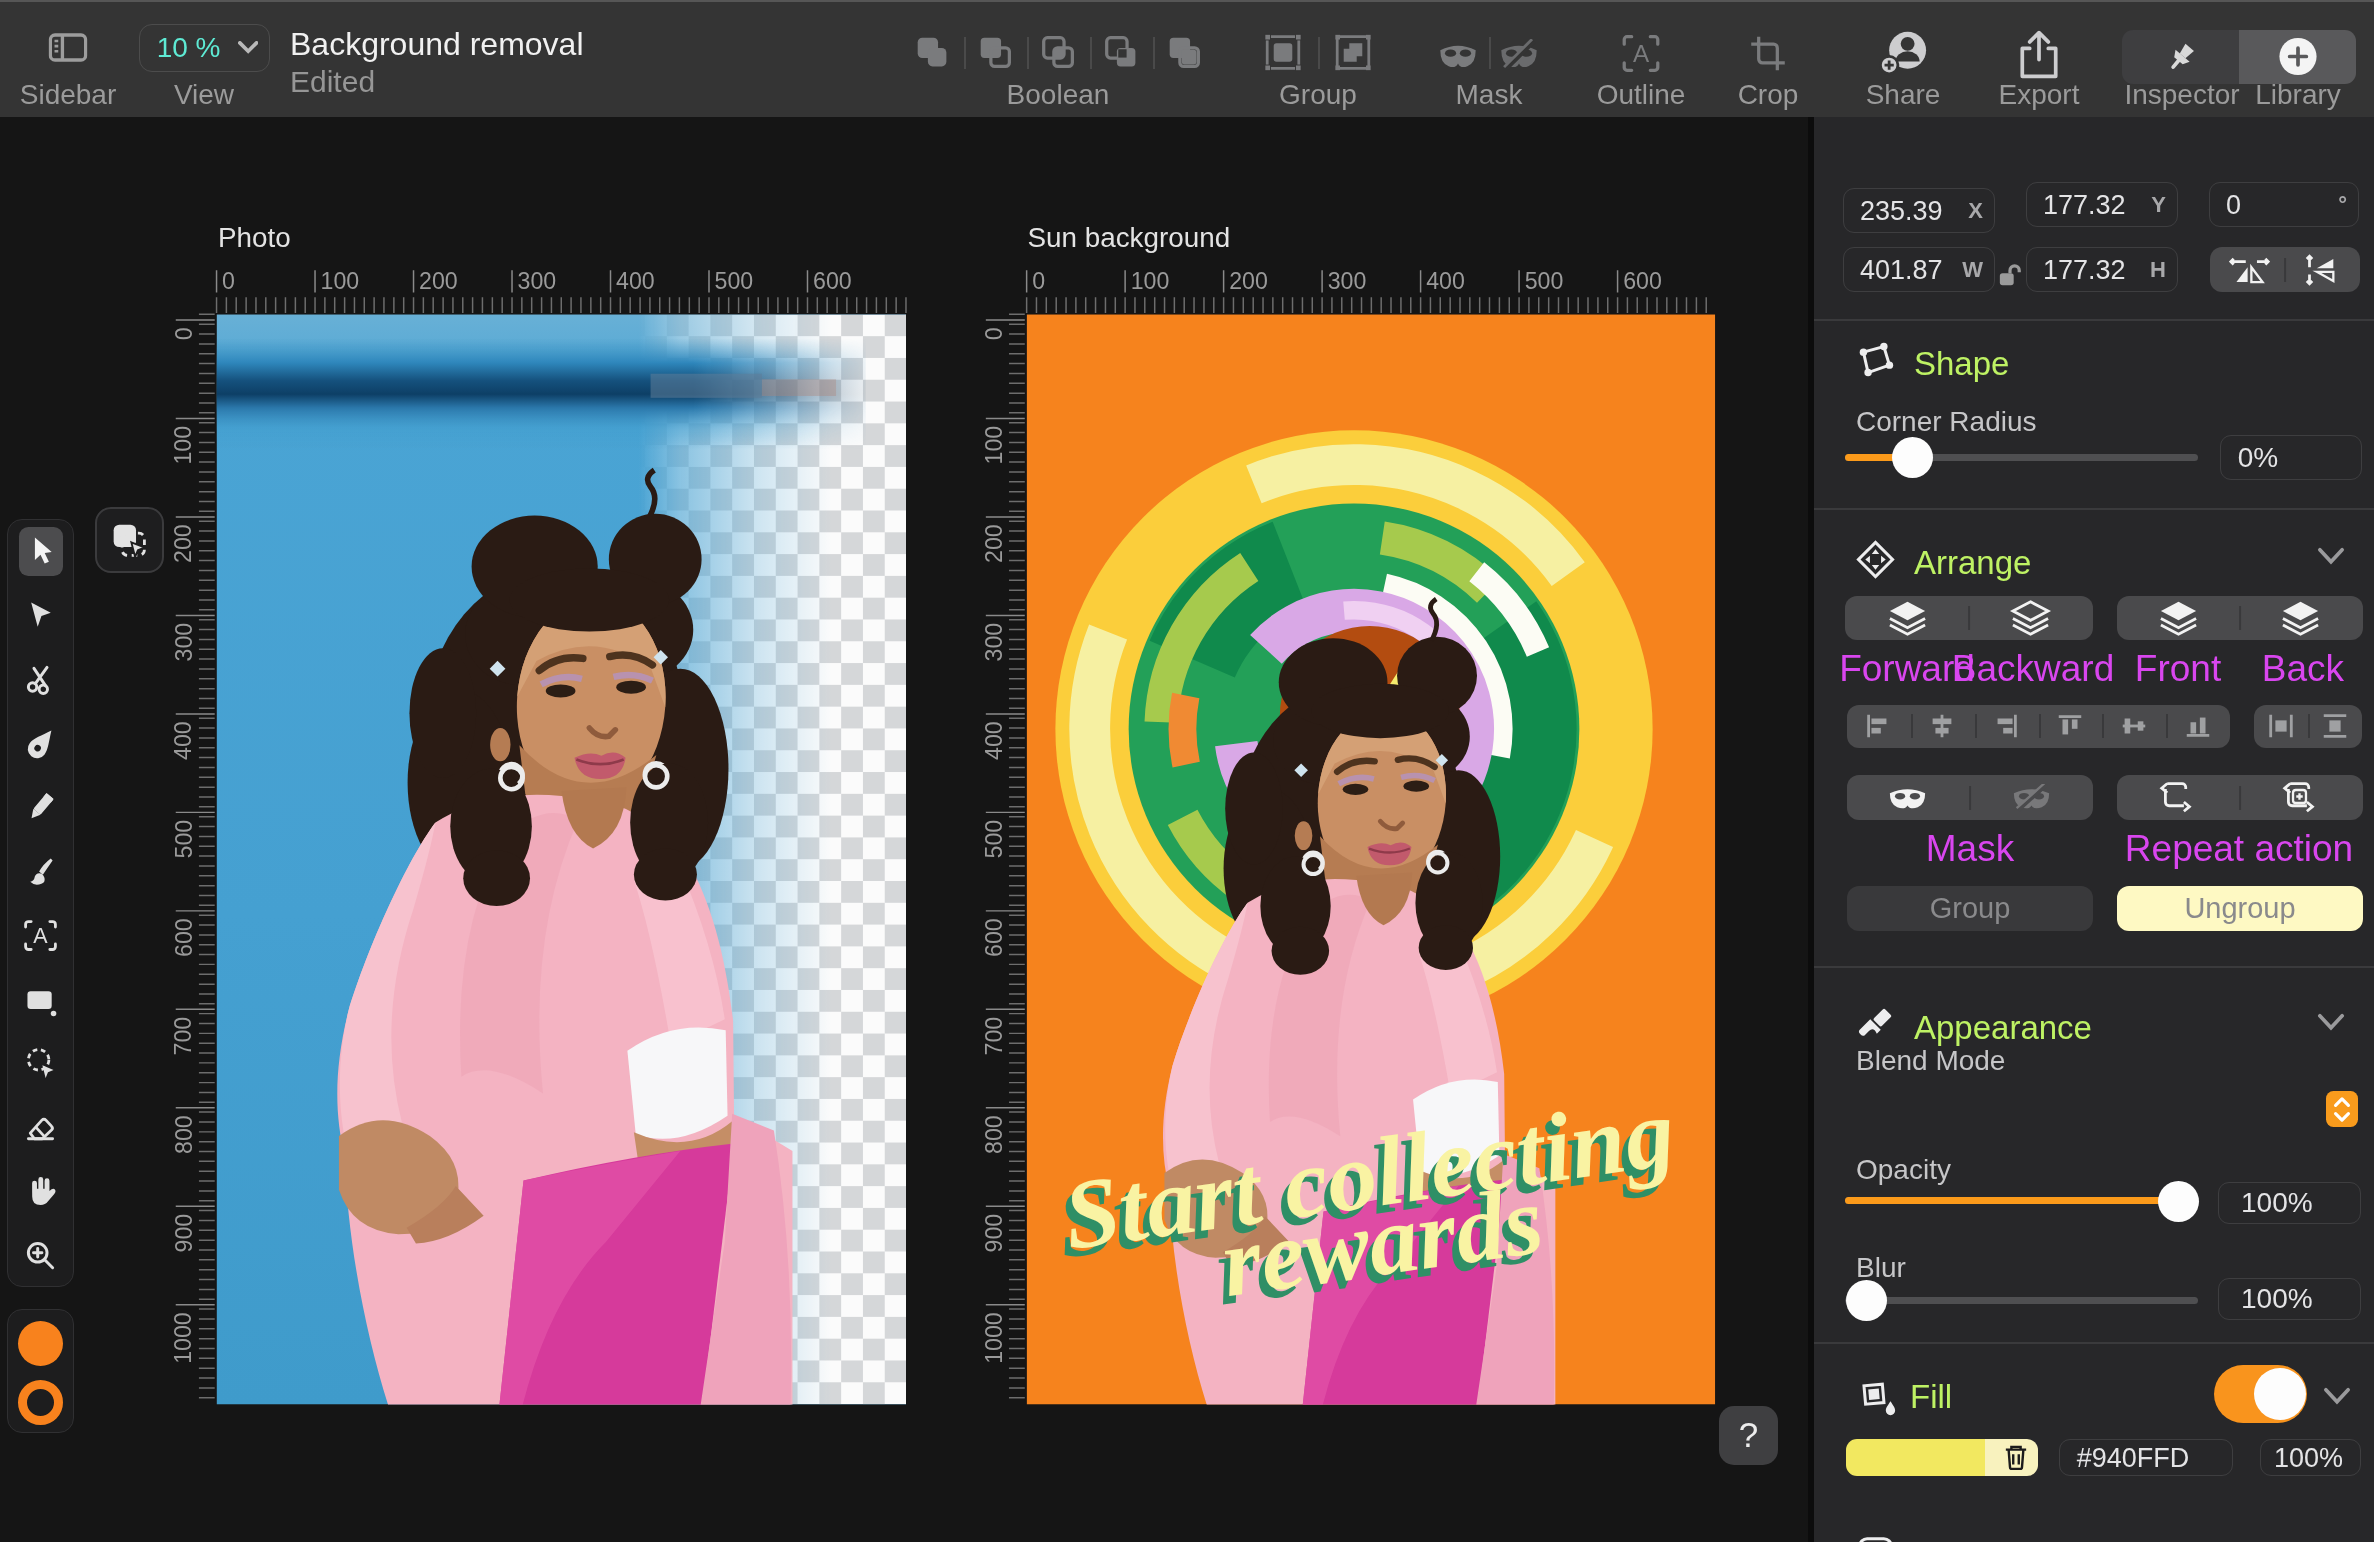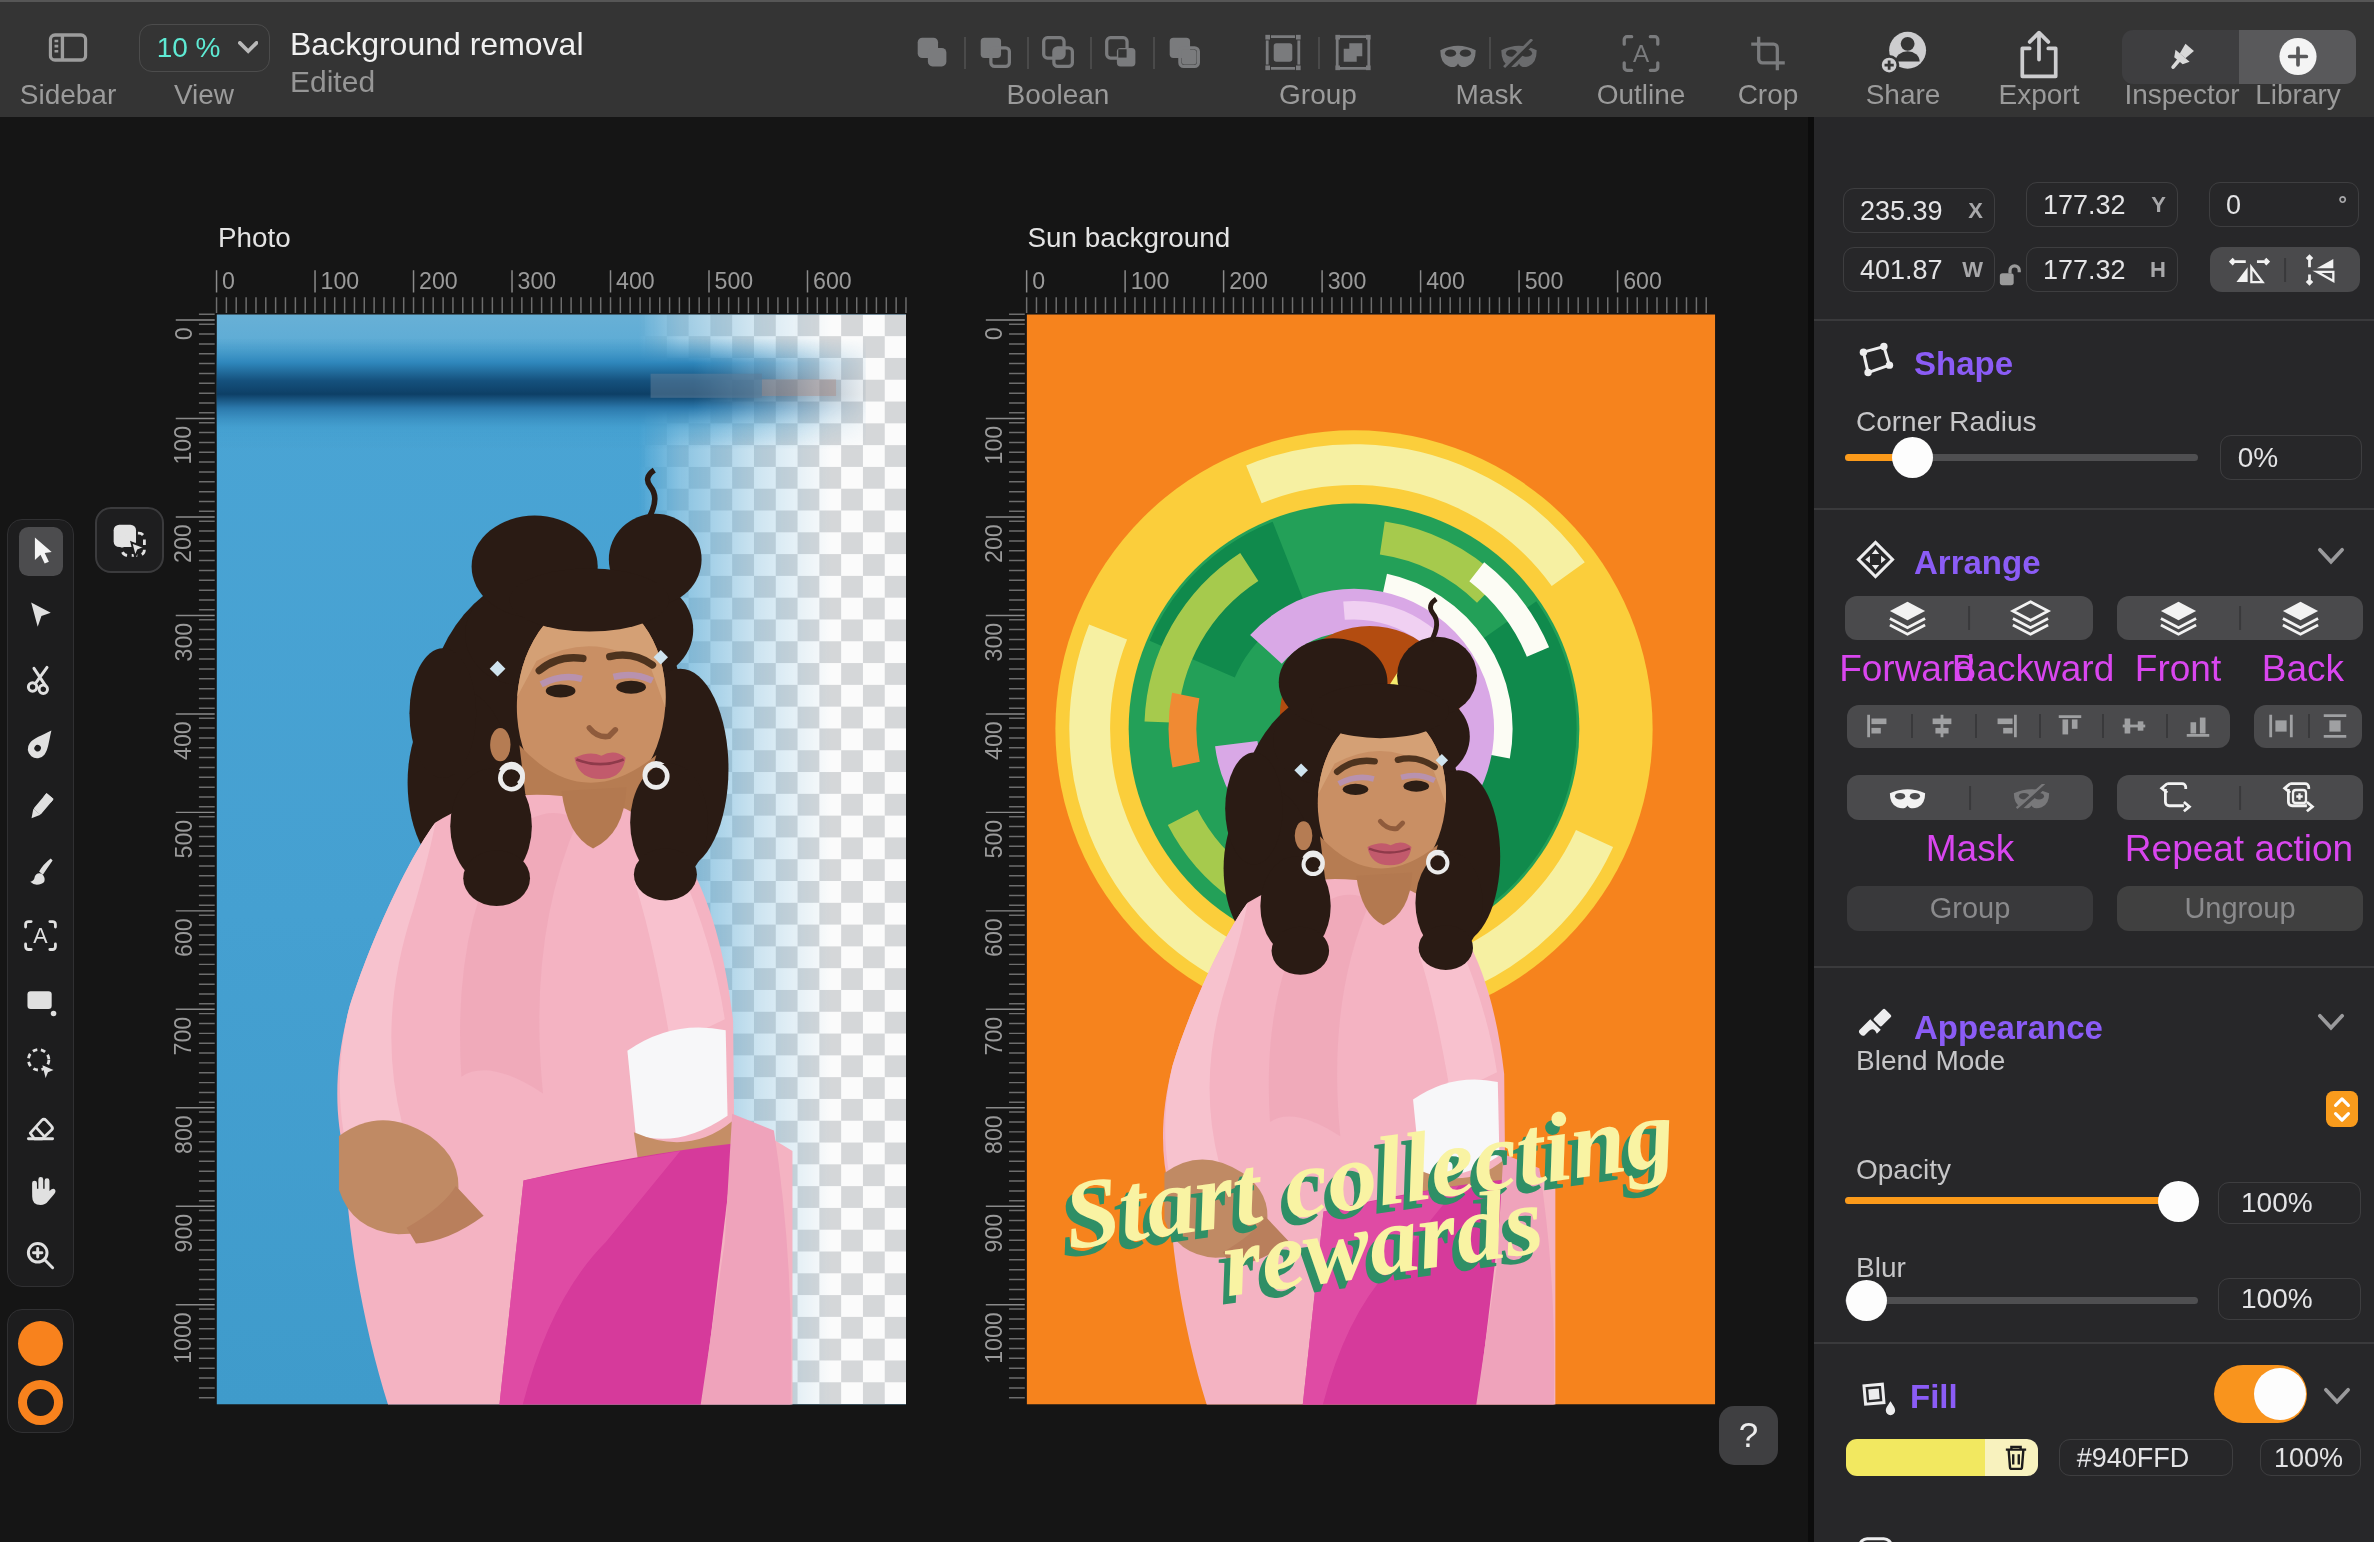--- a/index.html
+++ b/index.html
@@ -6,21 +6,21 @@
 .abs{position:absolute}
 .lbl{position:absolute;font-size:28px;color:#9b9b9b;text-align:center;transform:translateX(-50%);white-space:nowrap}
 .ic{position:absolute;transform:translateX(-50%)}
 .sep{position:absolute;width:1.9px;height:32px;background:#4a4a4a;top:37px}
 .fld{position:absolute;border:1.9px solid #3e3e40;border-radius:11px;color:#e4e4e6;font-size:27px}
 .fld .v{position:absolute;left:16px;top:50%;transform:translateY(-50%)}
 .fld .u{position:absolute;right:11px;top:50%;transform:translateY(-50%);font-size:22px;color:#a8a8aa;font-weight:bold}
 .seg{position:absolute;background:#4a4a4c;border-radius:12px}
 .seg .d{position:absolute;left:50%;top:50%;transform:translate(-50%,-50%);width:1.9px;height:24px;background:#39393b}
 .panlbl{position:absolute;font-size:28px;color:#c6c6c8}
-.hdr{position:absolute;font-size:33px;font-weight:bold;color:#8b5cf6}
+.hdr{position:absolute;font-size:33px;font-weight:normal;color:#bef264}
 .btnlbl{position:absolute;font-size:37px;color:#d946ef;text-align:left;transform:translateX(-50%);white-space:nowrap}
 .pbox{position:absolute;border:1.9px solid #3e3e40;border-radius:11px;color:#e4e4e6;font-size:28px}
 .divline{position:absolute;left:1814px;width:560px;height:1.9px;background:#3a3a3c}
 text.sft{font-family:"Liberation Serif",serif;font-weight:bold;font-style:italic;font-size:106px}
 </style></head><body>
 <div id="page">
 <div class="abs" style="left:0;top:0;width:2375px;height:117px;background:#343434;border-top:2.8px solid #565656"></div>
 <svg class="ic" style="left:68px;top:33px" width="39" height="29" viewBox="0 0 42 31">
     <rect x="2" y="2" width="38" height="27" rx="5" fill="none" stroke="#9d9d9d" stroke-width="3.6"></rect>
     <line x1="15" y1="2" x2="15" y2="29" stroke="#9d9d9d" stroke-width="3.6"></line>
@@ -596,21 +596,21 @@
 <svg class="abs" style="left:2158px;top:778px" width="37" height="37" viewBox="0 0 40 40">
       <path d="M8,12 v14 a4,4 0 0 0 4,4 h14 M30,12 v-2 a4,4 0 0 0 -4,-4 h-16 M26,30 h2 M10,6 l-6,5 6,5 M28,36 l6,-5 -6,-5" stroke="#f2f2f2" stroke-width="3" fill="none"></path>
     </svg>
 <svg class="abs" style="left:2281px;top:778px" width="37" height="37" viewBox="0 0 40 40">
       <path d="M8,12 v14 a4,4 0 0 0 4,4 h14 M30,12 v-2 a4,4 0 0 0 -4,-4 h-16 M26,30 h2 M10,6 l-6,5 6,5 M28,36 l6,-5 -6,-5" stroke="#f2f2f2" stroke-width="3" fill="none"></path>
       <rect x="13" y="13" width="14" height="14" rx="3" fill="#4a4a4c" stroke="#f2f2f2" stroke-width="2.5"></rect>
       <path d="M20,16.5 v7 M16.5,20 h7" stroke="#f2f2f2" stroke-width="2.5"></path>
     </svg>
 <div class="btnlbl" style="left:2239px;top:828px">Repeat action</div>
 <div class="abs" style="left:1847px;top:886px;width:246px;height:45px;background:#39393b;border-radius:12px;color:#8a8a8c;font-size:29px;text-align:center;line-height:45px">Group</div>
-<div class="abs" style="left:2117px;top:886px;width:246px;height:45px;background:#404040;border-radius:12px;color:#8a8a8c;font-size:29px;text-align:center;line-height:45px">Ungroup</div>
+<div class="abs" style="left:2117px;top:886px;width:246px;height:45px;background:#fef9c3;border-radius:12px;color:#8a8a8c;font-size:29px;text-align:center;line-height:45px">Ungroup</div>
 <div class="divline" style="top:966px"></div>
 <svg class="abs" style="left:1856px;top:1005px" width="39" height="39" viewBox="0 0 42 42">
      <g transform="rotate(45 21 21)">
       <rect x="15" y="2" width="12" height="17" rx="2" fill="#ededee"></rect>
       <path d="M13,21 h16 v6 q-8,-3 -8,4 v6 q0,3 -4,3 q-4,0 -4,-3 Z" fill="#ededee"></path>
      </g>
     </svg>
 <div class="hdr" style="left:1914px;top:1009px">Appearance</div>
 <svg class="abs" style="left:2317px;top:1013px" width="28" height="18.6" viewBox="0 0 30 20">
       <path d="M3,3 L15,16 L27,3" stroke="#9a9a9c" stroke-width="4" fill="none" stroke-linecap="round"></path>

